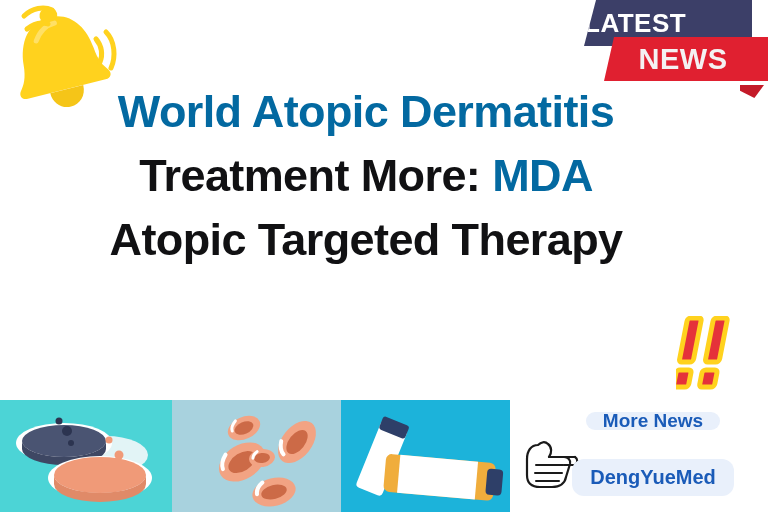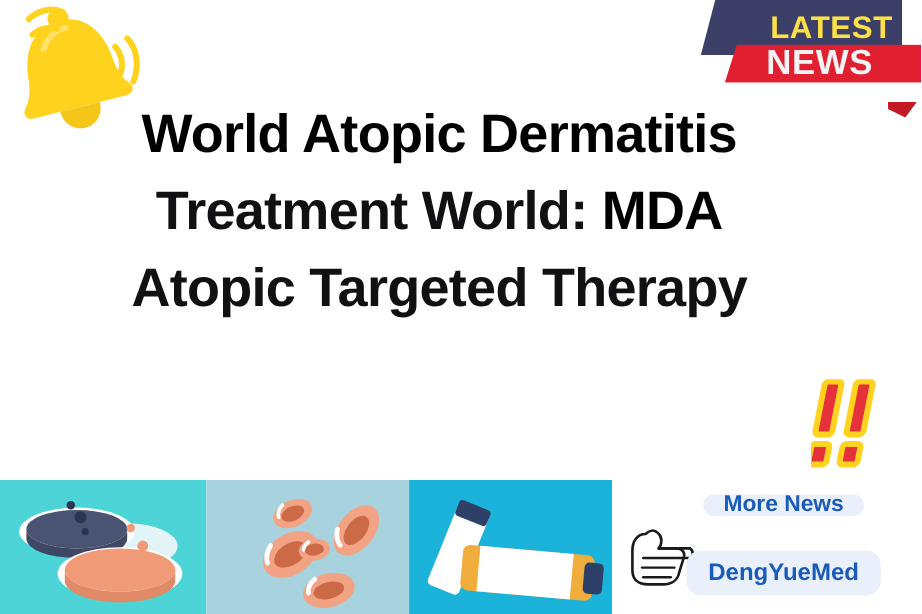--- a/index.html
+++ b/index.html
@@ -14,25 +14,25 @@
 
   
   .badge { position:absolute; top:0; right:0; width:200px; height:92px; }
   .badge-latest {
     position:absolute; top:0; left:16px; width:168px; height:46px;
     background:#3c3f68;
     clip-path: polygon(12px 0, 100% 0, 100% 100%, 0 100%);
   }
   .badge-latest span {
     position:absolute; left:0; right:8px; top:50%; transform:translateY(-50%);
-    text-align:right; color:#fde047; font-weight:bold; font-size:26px;
+    text-align:left; color:#ffffff; font-weight:bold; font-size:26px;
     letter-spacing:0.5px; font-family:"Liberation Sans", sans-serif;
   }
   .badge-news {
-    position:absolute; top:37px; left:36px; width:164px; height:32px;
+    position:absolute; top:37px; left:36px; width:164px; height:44px;
     background:#e02030;
     clip-path: polygon(10px 0, 100% 0, 100% 100%, 0 100%);
   }
   .badge-news span {
     position:absolute; left:4px; right:10px; top:50%; transform:translateY(-50%);
     text-align:center; color:#f4f2f2; font-weight:bold; font-size:29px;
     letter-spacing:0.5px;
   }
   .badge-tail {
     position:absolute; top:85px; left:172px; width:24px; height:13px;
@@ -47,21 +47,21 @@
   .headline {
     position:absolute; left:36px; top:80px; width:660px;
     text-align:center;
     font-family:"Liberation Sans", sans-serif;
     font-weight:bold;
     font-size:45px;
     line-height:64px;
     letter-spacing:-0.6px;
     color:#111113;
   }
-  .headline .red { color:#000000; }
+  .headline .red { color:#0369a1; }
   .headline .bar { color:#111113; font-weight:bold; padding:0 4px; }
 
   
   .excl { position:absolute; left:676px; top:316px; width:64px; height:76px; }
 
   
   .strip { position:absolute; left:0; top:400px; width:510px; height:112px; display:flex; }
   .panel { position:relative; height:112px; overflow:hidden; }
   .panel-petri { width:172px; background:#4cd4d6; }
   .panel-blood { width:169px; background:#a8d2de; }
@@ -114,21 +114,21 @@
     <div class="badge-news">
       <span>NEWS</span>
     </div>
   </div>
 
   <h1 class="headline">
     <div>
       <span class="red">World Atopic Dermatitis</span>
     </div>
     <div>
-      <span>Treatment World: </span><span class="red">MDA</span>
+      <span>Treatment More: </span><span class="red">MDA</span>
     </div>
     <div>
       <span>Atopic Targeted Therapy</span>
     </div>
   </h1>
 
   <div class="excl">
     <svg viewBox="0 0 64 76" width="64" height="76">
       <g transform="skewX(-11)">
         <rect x="12" y="2" width="14" height="44" rx="3" fill="#e5323a" stroke="#ffd21e" stroke-width="5"></rect>

